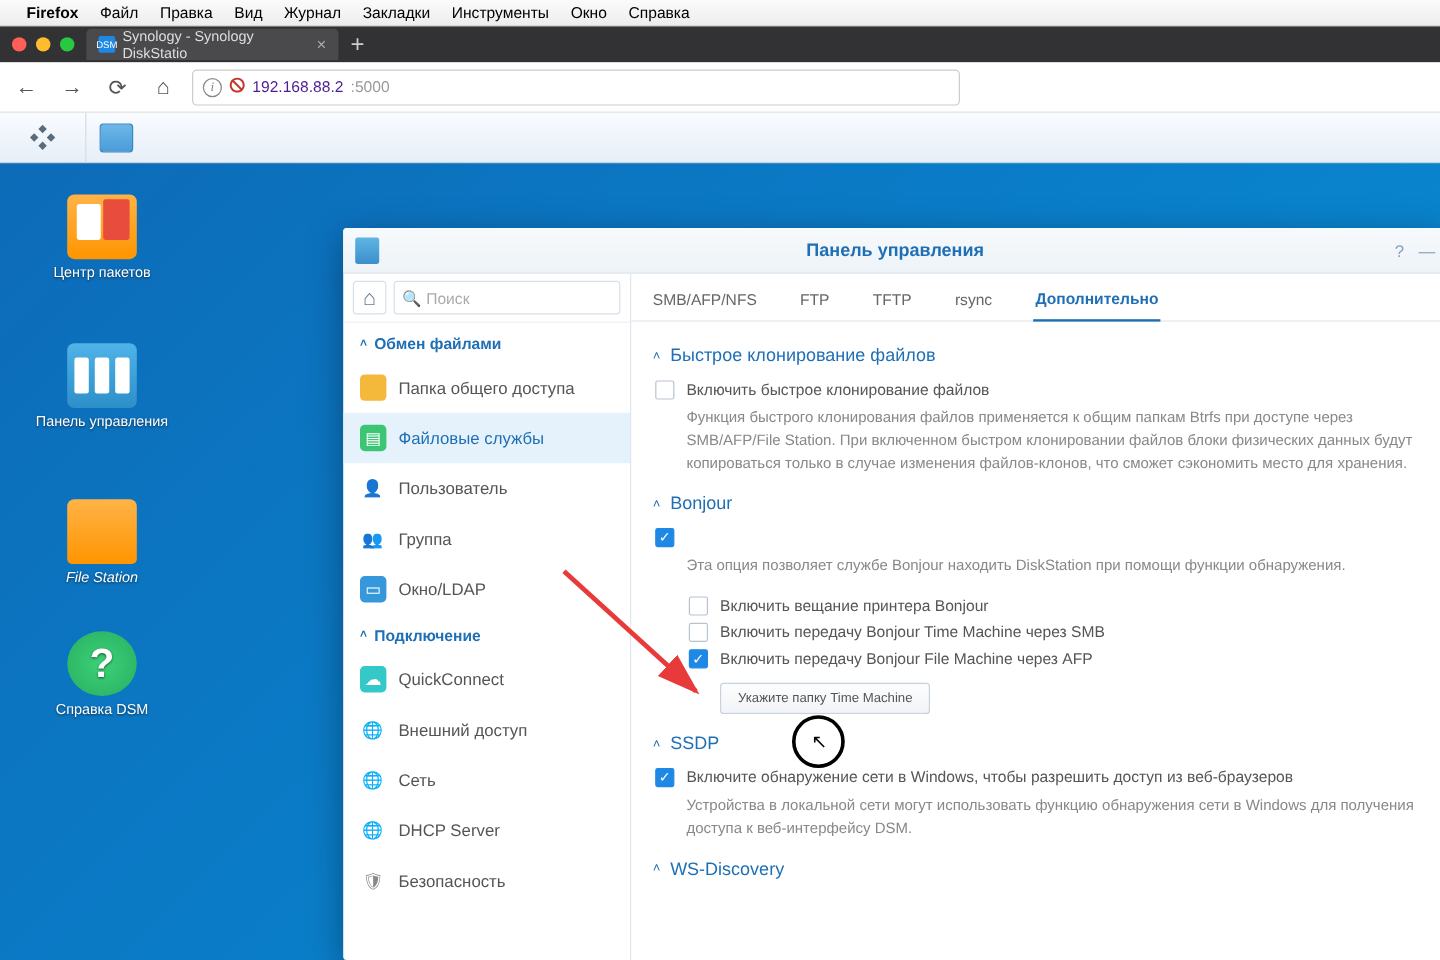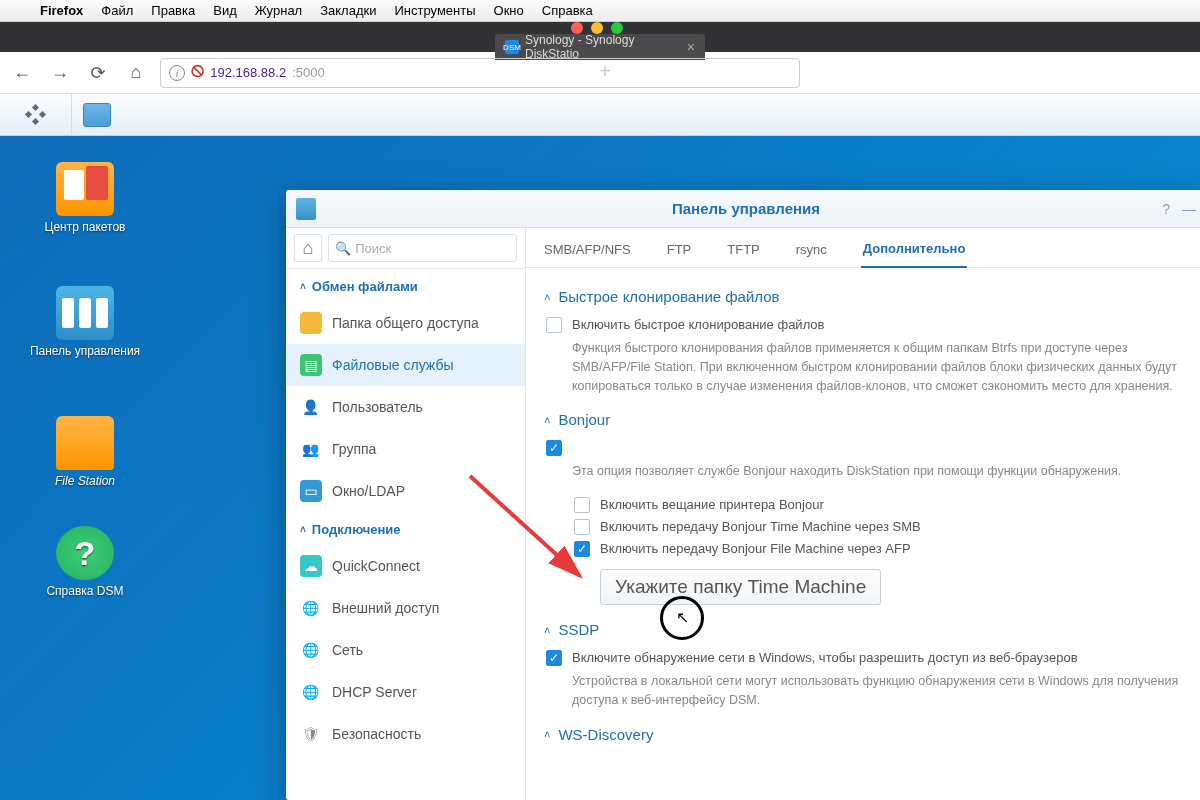--- a/index.html
+++ b/index.html
@@ -1,24 +1,24 @@
 <!DOCTYPE html>
 <html><head>
 <meta charset="utf-8">
 <style>
 * { margin: 0; padding: 0; box-sizing: border-box; font-family: -apple-system, "Helvetica Neue", Arial, sans-serif; }
 body { width: 1200px; height: 800px; overflow: hidden; background: #f0f0f0; position: relative; }
 
 
-.mac-menubar { height: 22px; background: linear-gradient(#fbfbfb,#ededed); display: flex; align-items: center; padding: 0 22px; font-size: 13px; gap: 18px; border-bottom: 1px solid #cfcfcf; }
+.mac-menubar { height: 22px; background: linear-gradient(#fbfbfb,#ededed); display: flex; align-items: center; padding: 0 4px; font-size: 13px; gap: 18px; border-bottom: 1px solid #cfcfcf; }
 .mac-menubar .apple { font-size: 15px; }
 .mac-menubar .appname { font-weight: 600; }
 
 
-.browser-tabs { height: 30px; background: #323234; display: flex; align-items: center; padding: 0 6px; flex-direction: column; }
+.browser-tabs { height: 30px; background: #323234; display: flex; align-items: center; padding: 0 6px; }
 .traffic { display: flex; gap: 8px; margin-right: 10px; margin-left: 4px; }
 .traffic span { width: 12px; height: 12px; border-radius: 50%; display: inline-block; }
 .tl-red{background:#ff5f57;} .tl-yel{background:#febc2e;} .tl-grn{background:#28c840;}
 .tab { background:#4a4a4c; color:#ddd; font-size:12px; height:26px; display:flex; align-items:center; padding:0 10px; border-radius:4px 4px 0 0; max-width:210px; gap:6px;}
 .tab .favicon{width:14px;height:14px;background:#1e88e5;color:#fff;font-size:8px;display:flex;align-items:center;justify-content:center;border-radius:2px;}
 .tab .close{color:#aaa;font-size:14px;}
 .newtab{color:#ccc;font-size:20px;margin-left:10px;}
 
 .browser-url { height: 42px; background:#fff; border-bottom:1px solid #ddd; display:flex; align-items:center; padding:0 8px; gap:10px;}
 .nav-btn{width:28px;height:28px;display:flex;align-items:center;justify-content:center;color:#555;font-size:18px;border-radius:4px;}
@@ -75,21 +75,21 @@
 .cp-tab.active{color:#1e6fb5;font-weight:600;border-bottom:2px solid #1e6fb5;margin-bottom:-1px;}
 .cp-content{flex:1;overflow-y:auto;padding:14px 0 20px 18px;font-size:13px;color:#555;}
 .section-head{color:#1e6fb5;font-size:15px;font-weight:500;margin:6px 0 12px;display:flex;align-items:center;gap:8px;}
 .section-head .chev{font-size:11px;}
 .chk-row{display:flex;align-items:flex-start;gap:10px;margin:6px 0 6px 2px;}
 .chk{width:16px;height:16px;border:1.5px solid #b7c3ce;border-radius:2px;flex:none;display:flex;align-items:center;justify-content:center;}
 .chk.on{border-color:#1e88e5;background:#1e88e5;color:#fff;}
 .chk.on::after{content:"✓";font-size:12px;line-height:1;}
 .desc{color:#888;font-size:12.5px;line-height:1.5;margin:6px 0 16px 28px;}
 .indent{margin-left:28px;}
-.btn{display:inline-block;border:1px solid #c8d2dc;background:linear-gradient(#fdfdfd,#f1f4f7);padding:6px 14px;border-radius:3px;font-size:19px;color:#555;margin:6px 0 10px 28px;}
+.btn{display:inline-block;border:1px solid #c8d2dc;background:linear-gradient(#fdfdfd,#f1f4f7);padding:6px 14px;border-radius:3px;font-size:11px;color:#555;margin:6px 0 10px 28px;}
 
 
 .arrow{position:absolute;pointer-events:none;}
 .cursor-ring{position:absolute;width:44px;height:44px;border:3px solid #000;border-radius:50%;pointer-events:none;}
 .cursor-hand{position:absolute;font-size:16px;pointer-events:none;color:#000;}
 </style>
 </head>
 <body>
 
 <div class="mac-menubar">

